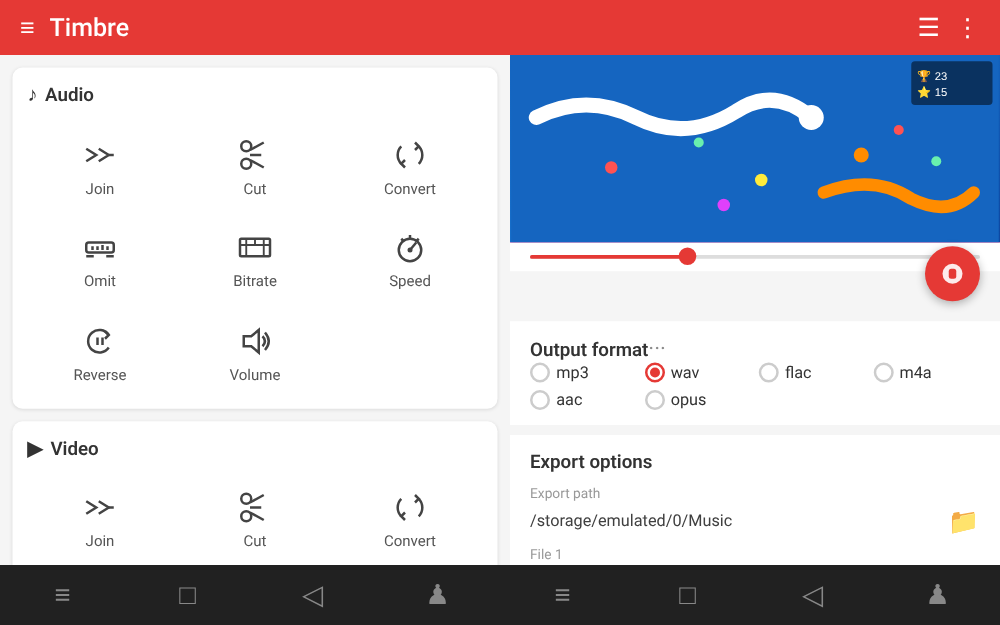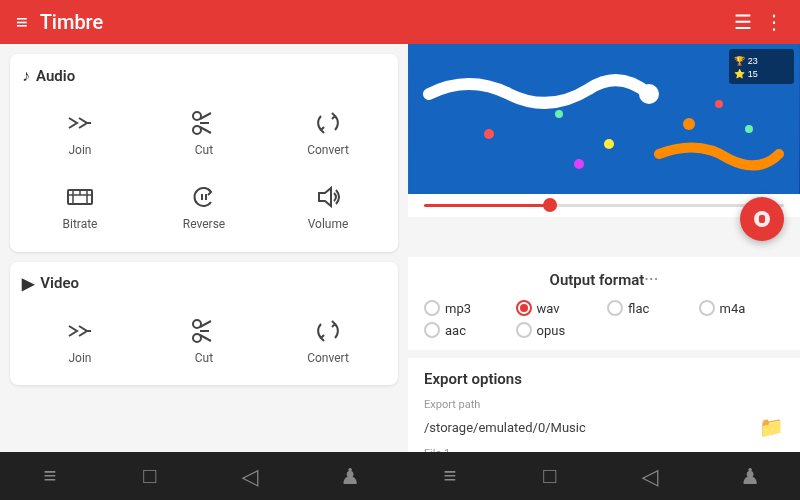--- a/index.html
+++ b/index.html
@@ -198,22 +198,22 @@
     .output-section {
       background: white;
       margin: 0 0 8px 0;
       padding: 12px 16px;
       flex-shrink: 0;
     }
 
     .section-header-row {
       display: flex;
       align-items: center;
-      justify-content: center;
-      margin-bottom: 10px;
+      justify-content: flex-start;
+      margin-bottom: 0;
     }
 
     .output-title {
       font-size: 15px;
       font-weight: 600;
       color: #333;
     }
 
     .more-icon {
       color: #888;
@@ -385,35 +385,63 @@
             <svg class="op-icon" viewBox="0 0 30 30" fill="none">
               <path d="M22 8 A10 10 0 0 1 22 22" stroke="#444" stroke-width="2" fill="none"></path>
               <path d="M8 22 A10 10 0 0 1 8 8" stroke="#444" stroke-width="2" fill="none"></path>
               <polyline points="19,5 22,8 19,11" stroke="#444" stroke-width="2" fill="none"></polyline>
               <polyline points="11,25 8,22 11,19" stroke="#444" stroke-width="2" fill="none"></polyline>
             </svg>
           </div>
           <span class="icon-label">Convert</span>
         </div>
 
+        <div class="icon-item">
+          <div class="icon-symbol">
+            <svg class="op-icon" viewBox="0 0 30 30" fill="none">
+              <rect x="4" y="11" width="22" height="8" rx="2" stroke="#444" stroke-width="2"></rect>
+              <line x1="9" y1="14" x2="9" y2="17" stroke="#444" stroke-width="2"></line>
+              <line x1="13" y1="14" x2="13" y2="17" stroke="#444" stroke-width="2"></line>
+              <line x1="17" y1="13" x2="17" y2="17" stroke="#444" stroke-width="2"></line>
+              <line x1="21" y1="14" x2="21" y2="17" stroke="#444" stroke-width="2"></line>
+              <line x1="4" y1="22" x2="10" y2="22" stroke="#444" stroke-width="2"></line>
+              <line x1="20" y1="22" x2="26" y2="22" stroke="#444" stroke-width="2"></line>
+            </svg>
+          </div>
+          <span class="icon-label">Omit</span>
+        </div>
 
 
         <div class="icon-item">
           <div class="icon-symbol">
             <svg class="op-icon" viewBox="0 0 30 30" fill="none">
               <rect x="3" y="8" width="24" height="14" rx="1" stroke="#444" stroke-width="2"></rect>
               <line x1="3" y1="13" x2="27" y2="13" stroke="#444" stroke-width="1.5"></line>
               <line x1="8" y1="8" x2="8" y2="22" stroke="#444" stroke-width="1.5"></line>
               <line x1="15" y1="8" x2="15" y2="13" stroke="#444" stroke-width="1.5"></line>
               <line x1="22" y1="8" x2="22" y2="22" stroke="#444" stroke-width="1.5"></line>
             </svg>
           </div>
           <span class="icon-label">Bitrate</span>
         </div>
 
+        <div class="icon-item">
+          <div class="icon-symbol">
+            <svg class="op-icon" viewBox="0 0 30 30" fill="none">
+              <circle cx="15" cy="17" r="9" stroke="#444" stroke-width="2"></circle>
+              <path d="M11 8 L15 4 L19 8" stroke="#444" stroke-width="0" fill="none"></path>
+              <line x1="15" y1="17" x2="20" y2="11" stroke="#444" stroke-width="2"></line>
+              <circle cx="15" cy="17" r="2" fill="#444"></circle>
+              <line x1="8" y1="8" x2="10" y2="10" stroke="#444" stroke-width="2"></line>
+              <line x1="22" y1="8" x2="20" y2="10" stroke="#444" stroke-width="2"></line>
+              <line x1="15" y1="5" x2="15" y2="8" stroke="#444" stroke-width="2"></line>
+            </svg>
+          </div>
+          <span class="icon-label">Speed</span>
+        </div>
 
         <div class="icon-item">
           <div class="icon-symbol">
             <svg class="op-icon" viewBox="0 0 30 30" fill="none">
               <path d="M22 10 A9 9 0 1 0 22 20" stroke="#444" stroke-width="2" fill="none"></path>
               <polyline points="19,7 22,10 19,13" stroke="#444" stroke-width="2" fill="none"></polyline>
               <line x1="13" y1="12" x2="13" y2="18" stroke="#444" stroke-width="2"></line>
               <line x1="17" y1="12" x2="17" y2="18" stroke="#444" stroke-width="2"></line>
             </svg>
           </div>

